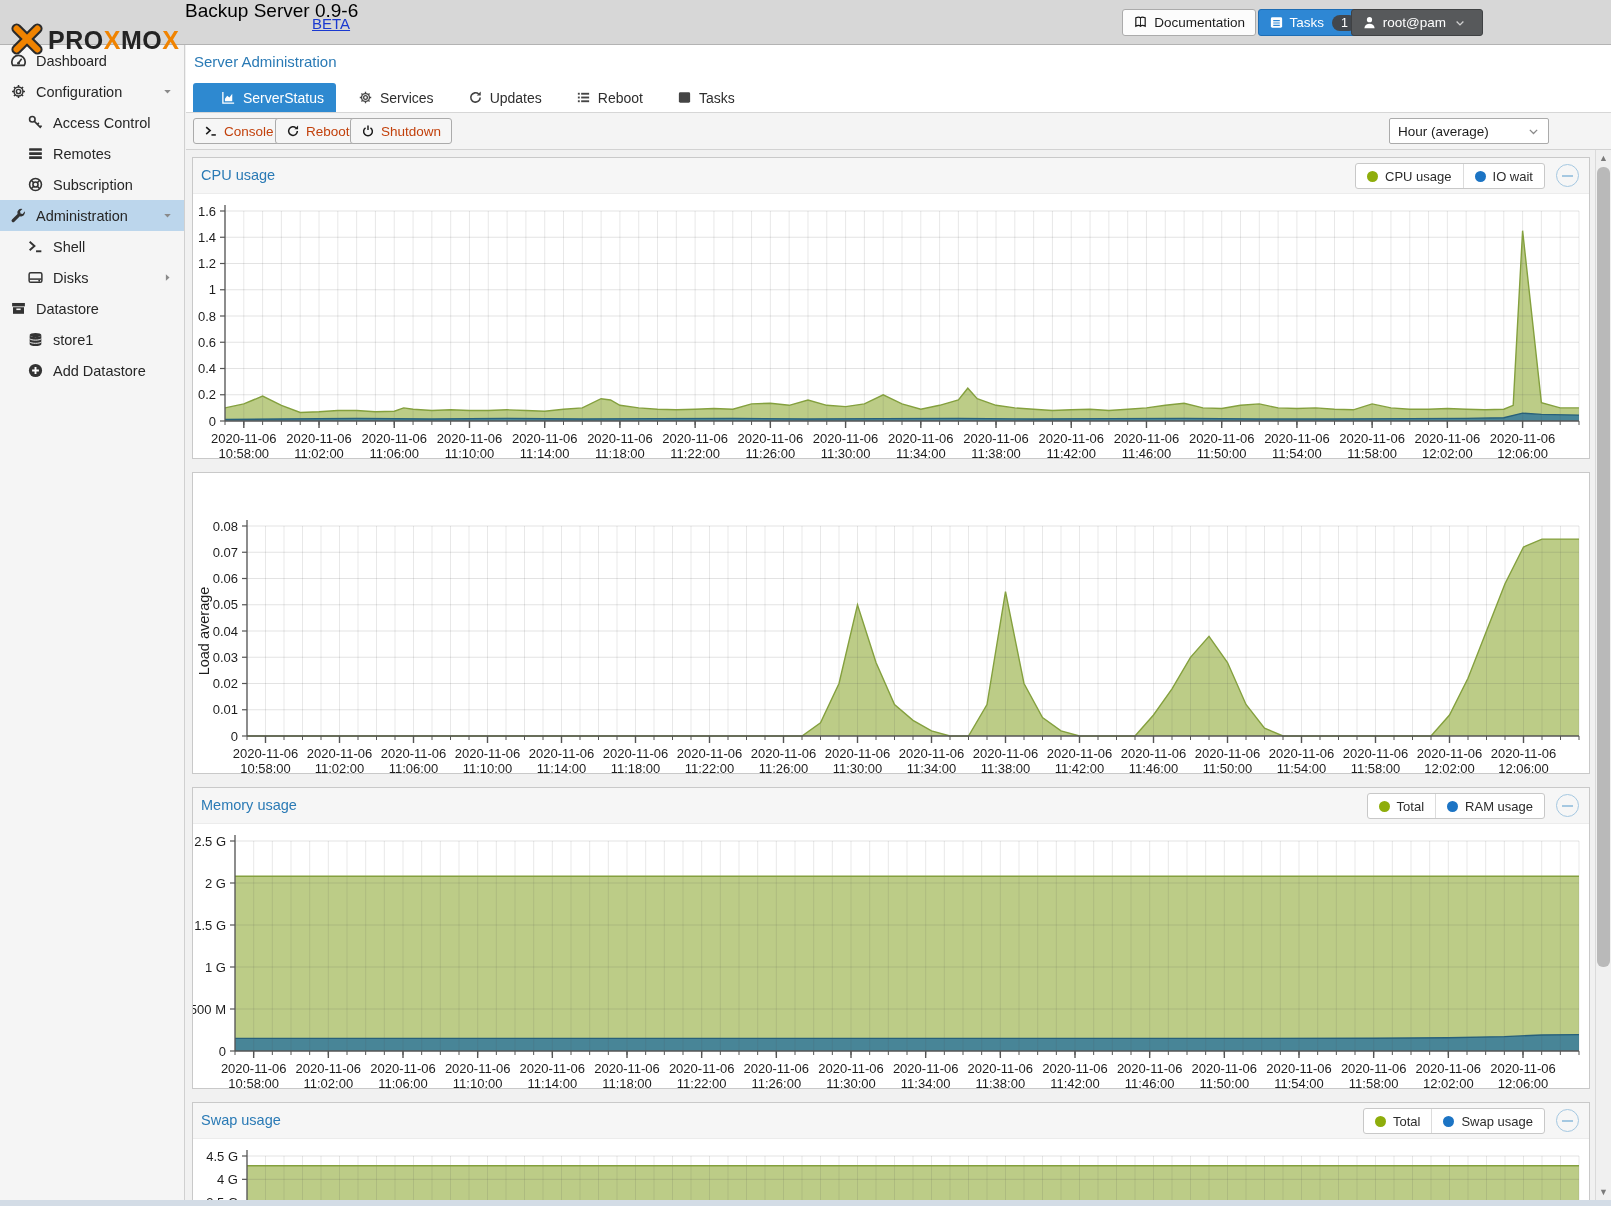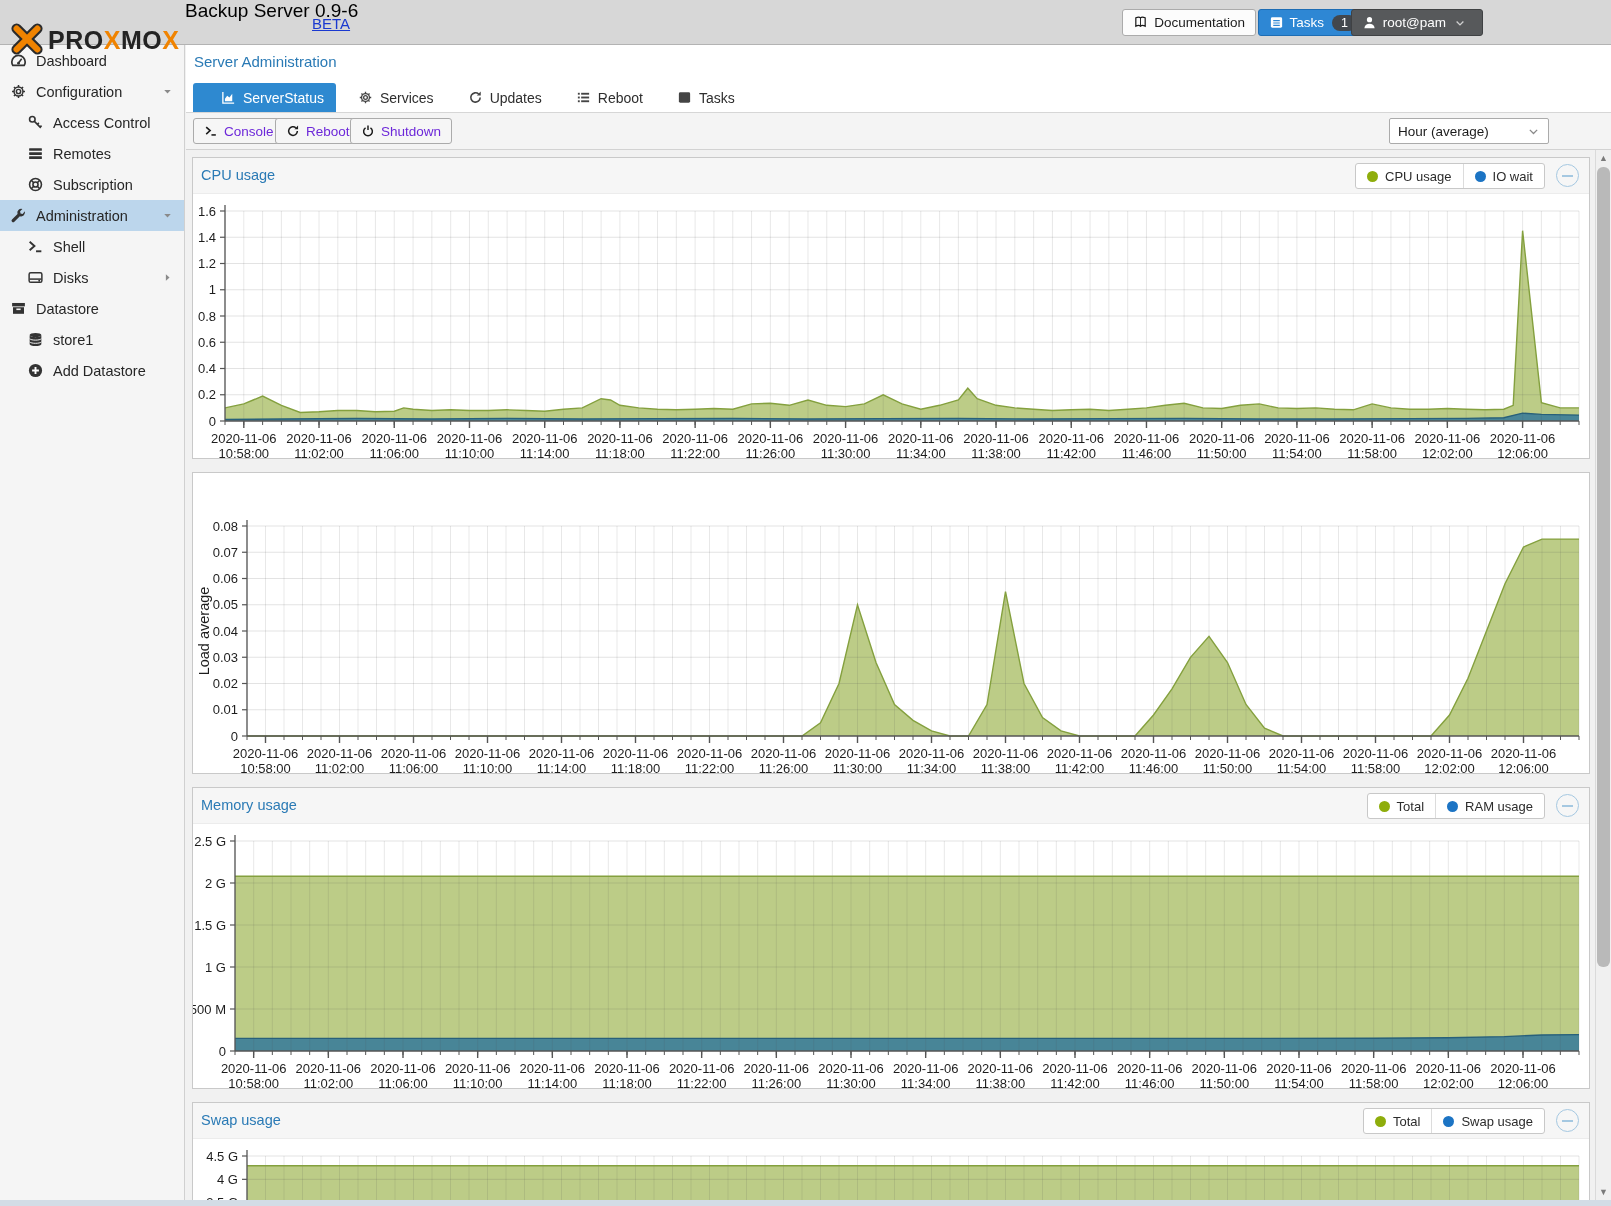--- a/index.html
+++ b/index.html
@@ -47,21 +47,21 @@
     padding-left:7px; }
   .tab { height:29px; display:flex; align-items:center; padding:0 12px; margin-right:10px;
     border-radius:3px 3px 0 0; font-size:14px; color:#2e2e2e; cursor:pointer; }
   .tab svg { width:15px; height:15px; margin-right:7px; }
   .tab.active { background:#2e89d0; color:#fff;padding-left:28px; }
 
   #toolbar { position:absolute; left:186px; top:113px; width:1425px; height:37px;
     background:#f4f4f4; border-bottom:1px solid #d2d2d2; }
   .tool-btn { position:absolute; top:5px; height:26px; display:flex; align-items:center;
     background:#f6f6f6; border:1px solid #ababab; border-radius:3px; padding:0 10px;
-    font-size:13.5px; color:#6d28d9; cursor:pointer; }
+    font-size:13.5px; color:#c2410c; cursor:pointer; }
   .tool-btn svg { width:14px; height:14px; margin-right:6px; }
   #btn-console { left:7px; } #btn-reboot { left:89px;text-align:right; } #btn-shutdown { left:164px; }
   #range-select { position:absolute; right:62px; top:5px; width:160px; height:26px;
     background:#fff; border:1px solid #ababab; border-radius:2px; font-size:13.5px;
     color:#1c1c1c; display:flex; align-items:center; padding:0 8px; cursor:pointer; }
   #range-select .chev { margin-left:auto; width:13px; height:13px; color:#8a8a8a; }
 
   
   #content { position:absolute; left:186px; top:150px; width:1409px; height:1050px;
     background:#f1f1f1; overflow:hidden;padding-left:17px; }

